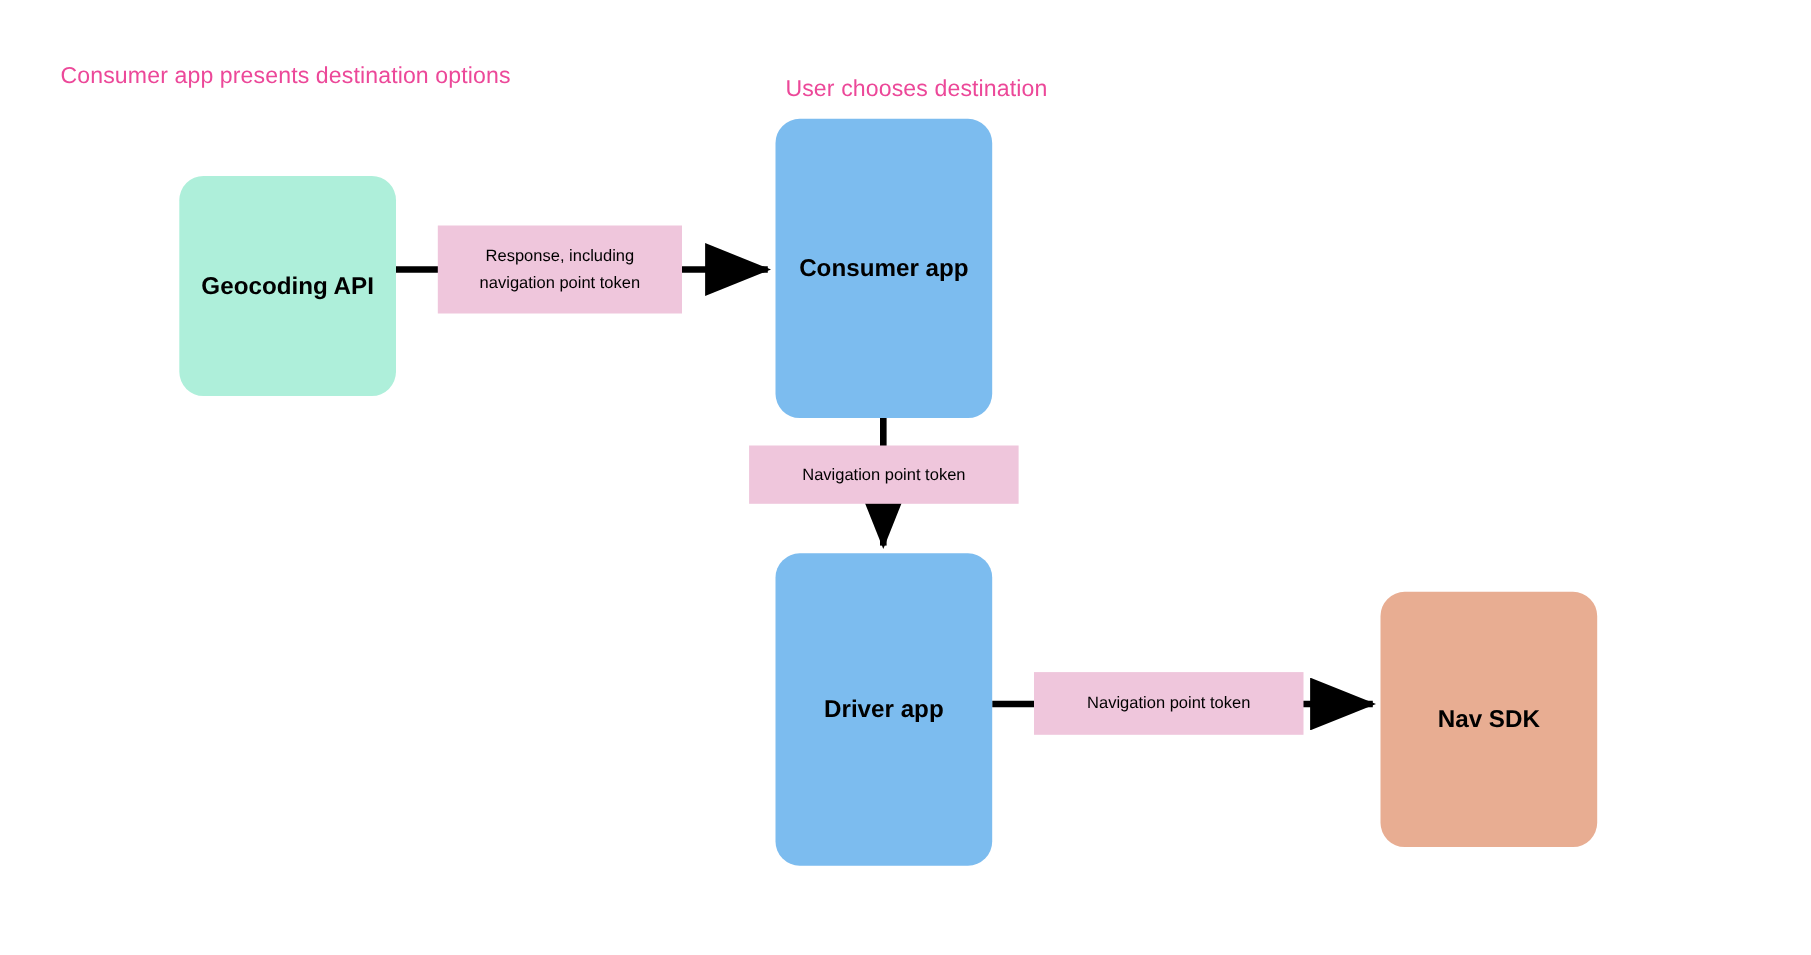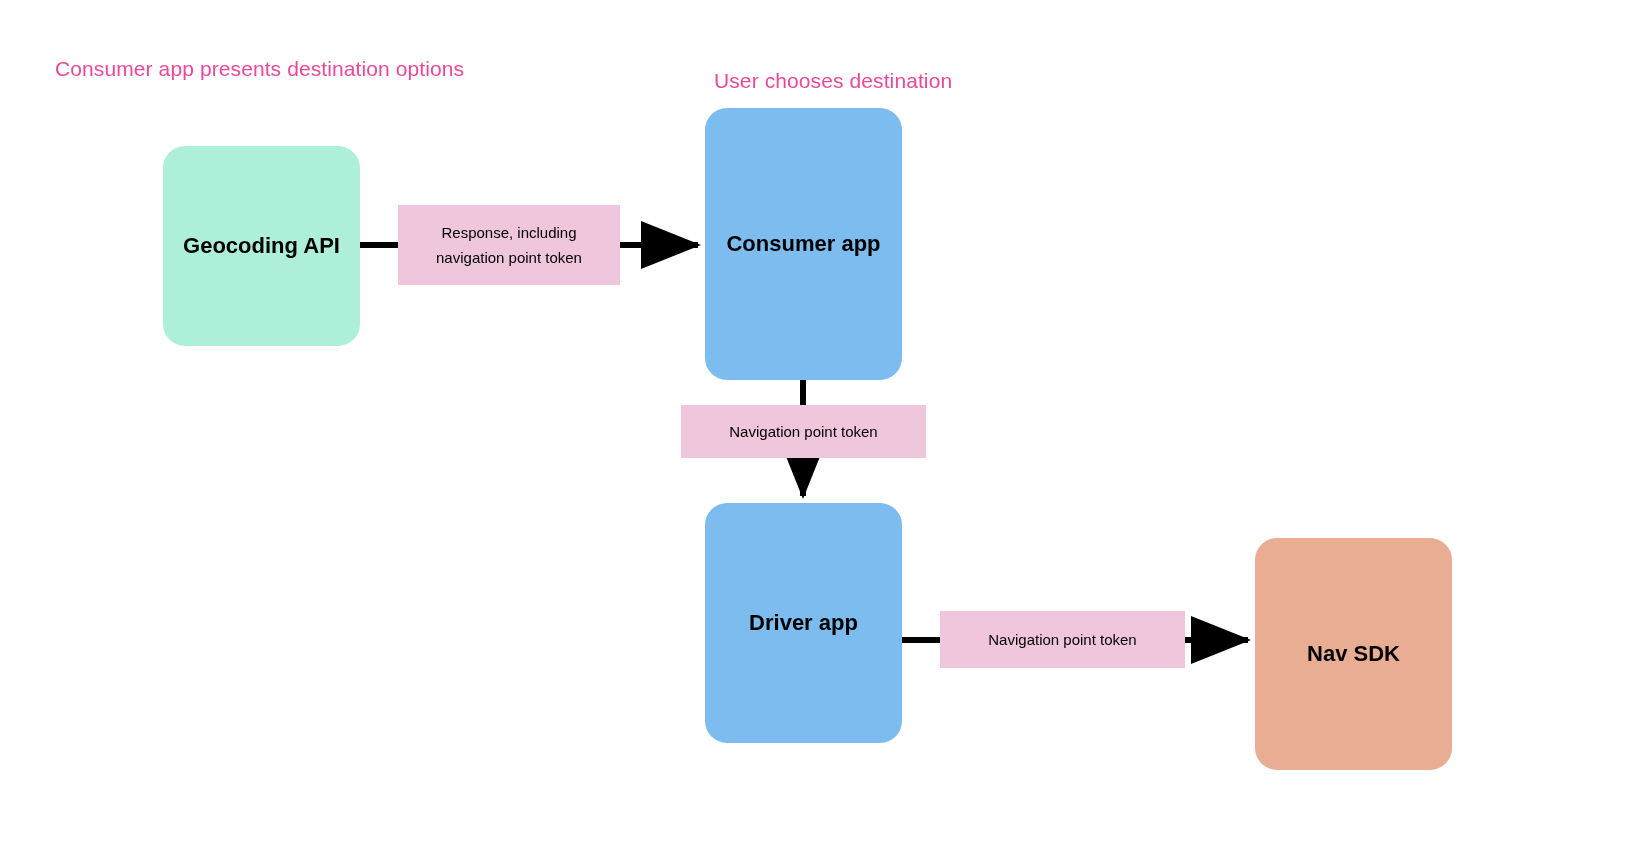--- a/index.html
+++ b/index.html
@@ -42,32 +42,32 @@
     display: flex;
     align-items: center;
     justify-content: center;
     text-align: center;
     font-size: 22px;
     font-weight: bold;
     color: #000000;
     z-index: 3;
   }
   #node-geocoding {
-    left: 163px; top: 146px;
+    left: 163px; top: 160px;
     width: 197px; height: 200px;
     background: #aeefda;
   }
   #node-consumer {
     left: 705px; top: 108px;
     width: 197px; height: 272px;
     background: #7cbcef;
   }
   #node-driver {
     left: 705px; top: 503px;
-    width: 197px; height: 240px;
+    width: 197px; height: 284px;
     background: #7cbcef;
   }
   #node-navsdk {
     left: 1255px; top: 538px;
     width: 197px; height: 232px;
     background: #e8ad92;
   }
 
   
   #connectors {

